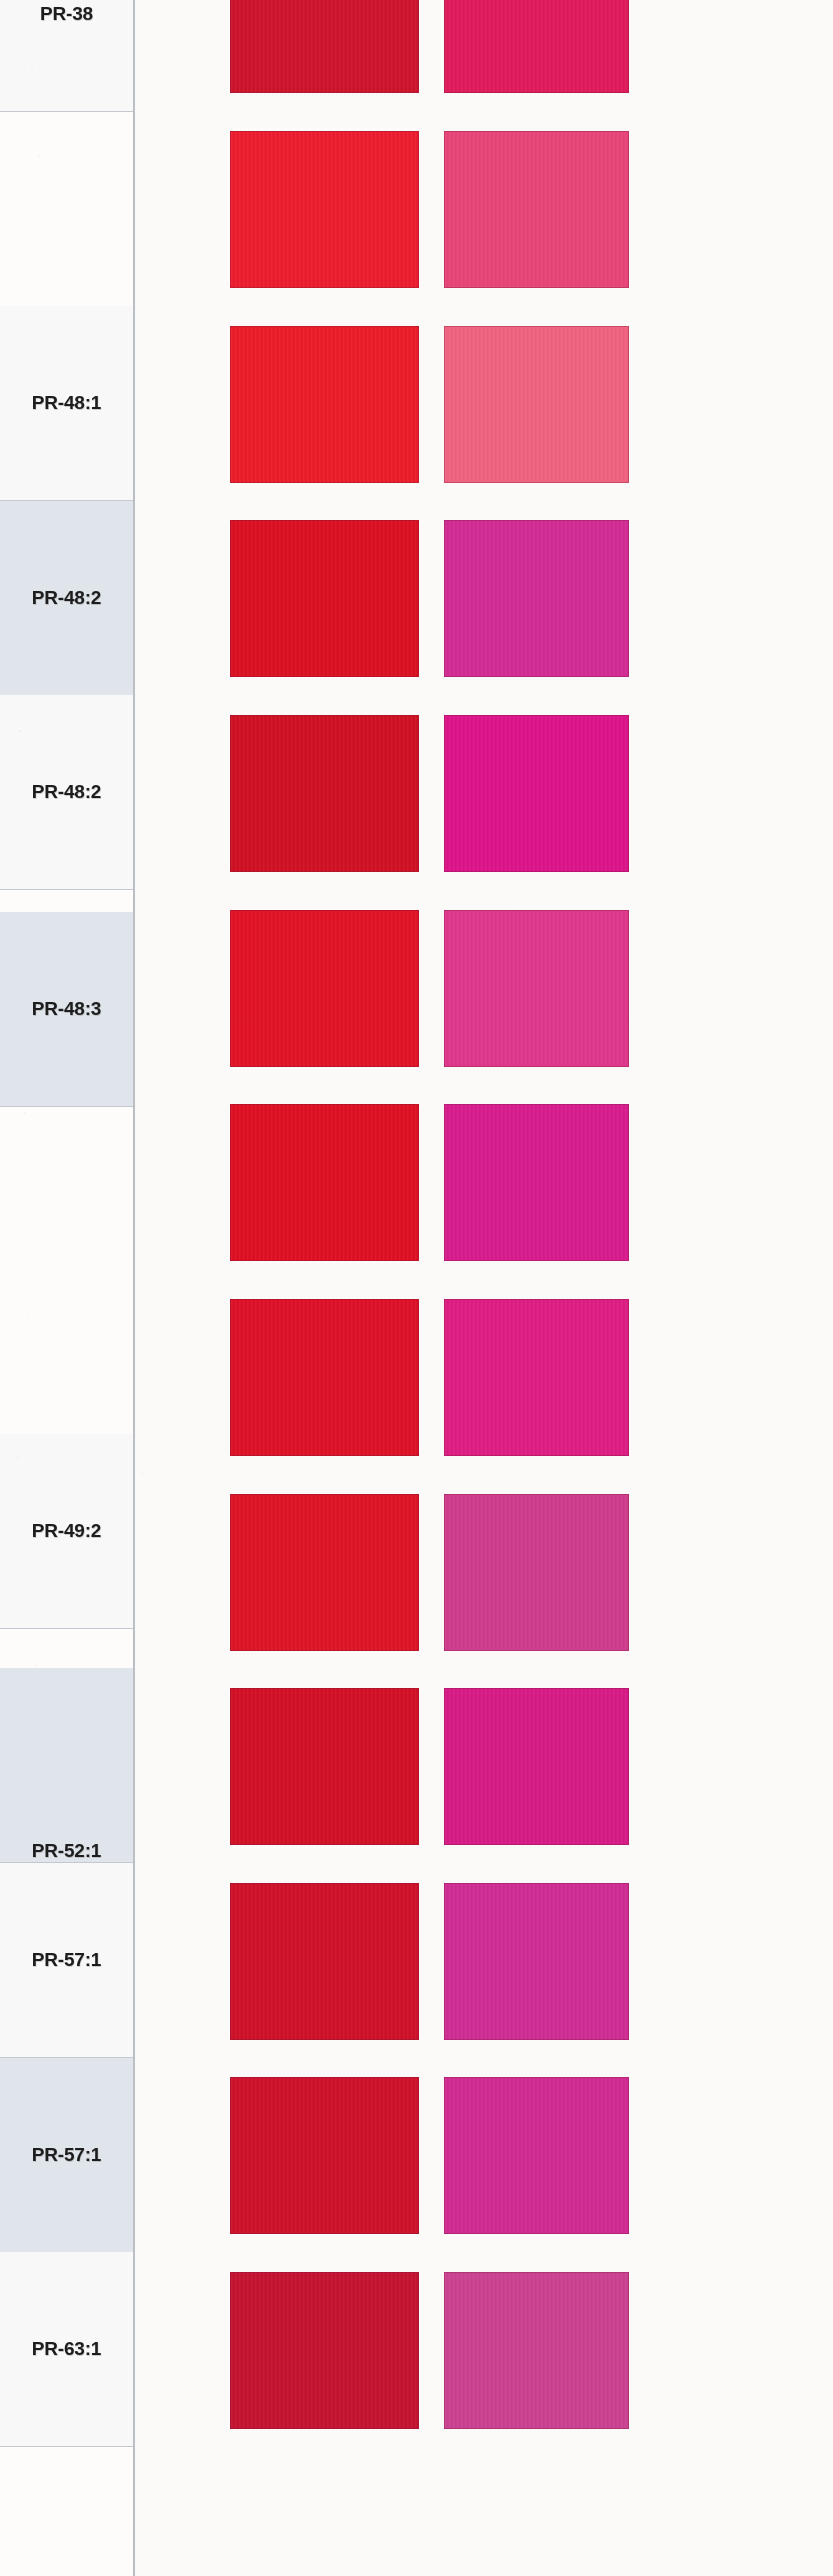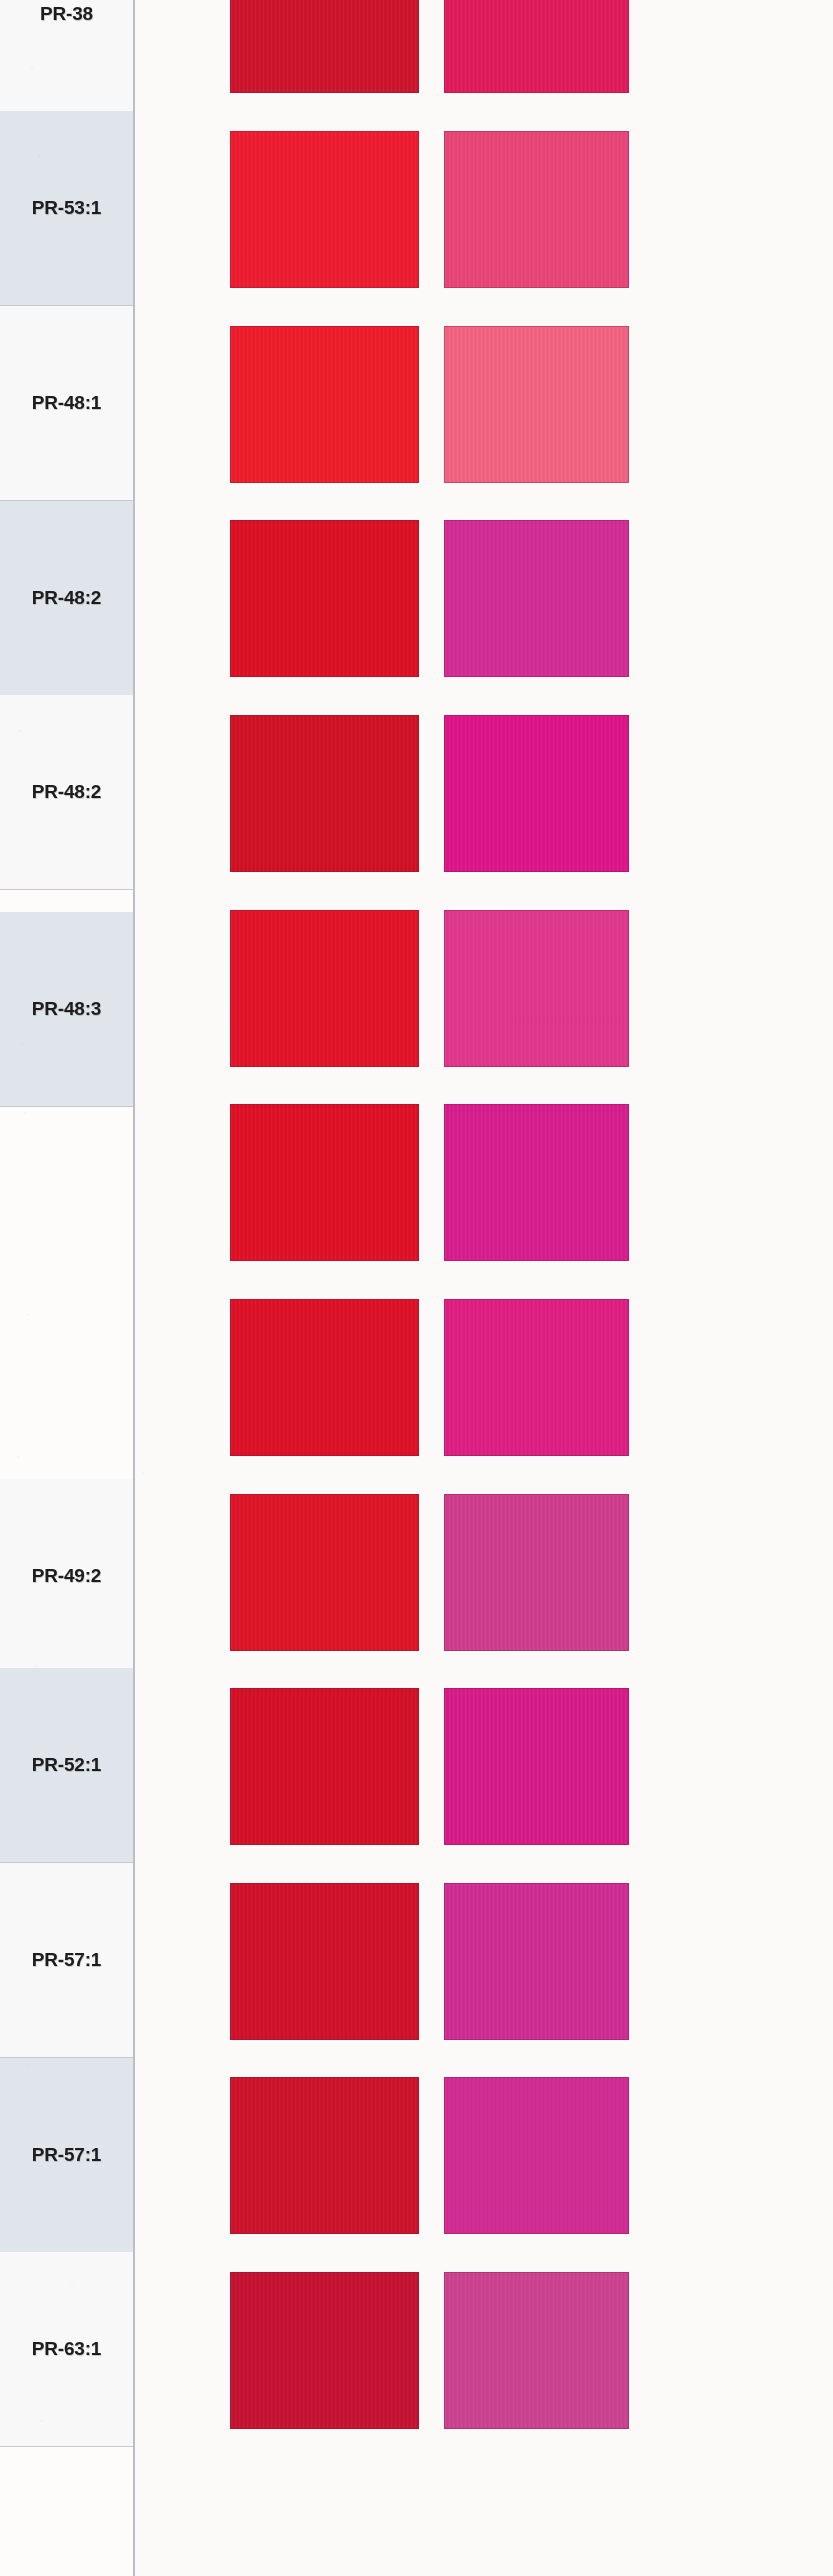--- a/index.html
+++ b/index.html
@@ -134,39 +134,36 @@
       <div class="swatch masstone" style="top: 2077px; height: 157px; background: rgb(205, 17, 41);"></div>
       <div class="swatch tint" style="top: 2077px; height: 157px; background: rgb(209, 42, 146);"></div>
       <div class="swatch masstone" style="top: 2272px; height: 157px; background: rgb(196, 18, 48);"></div>
       <div class="swatch tint" style="top: 2272px; height: 157px; background: rgb(203, 65, 144);"></div>
     </div>
 
   <div class="label-col">
       <div class="label-cell alt-a" style="top: -83px; height: 195px;">
         <span class="label-text">PR-38</span>
       </div>
-      <div class="label-cell alt-b" style="top: 111px; height: 195px;">
-        <span class="label-text">PR-53:1</span>
-      </div>
       <div class="label-cell alt-a" style="top: 306px; height: 195px;">
         <span class="label-text">PR-48:1</span>
       </div>
       <div class="label-cell alt-b" style="top: 501px; height: 195px;">
         <span class="label-text">PR-48:2</span>
       </div>
       <div class="label-cell alt-a" style="top: 695px; height: 195px;">
         <span class="label-text">PR-48:2</span>
       </div>
       <div class="label-cell alt-b" style="top: 912px; height: 195px;">
         <span class="label-text">PR-48:3</span>
       </div>
-      <div class="label-cell alt-a" style="top: 1434px; height: 195px; margin-top: 45px;">
+      <div class="label-cell alt-a" style="top: 1434px; height: 195px;">
         <span class="label-text">PR-49:2</span>
       </div>
-      <div class="label-cell alt-b" style="top: 1668px; height: 195px;">
+      <div class="label-cell alt-b" style="top: 1668px; height: 195px; align-items: flex-end;">
         <span class="label-text">PR-52:1</span>
       </div>
       <div class="label-cell alt-a" style="top: 1863px; height: 195px;">
         <span class="label-text">PR-57:1</span>
       </div>
       <div class="label-cell alt-b" style="top: 2058px; height: 195px;">
         <span class="label-text">PR-57:1</span>
       </div>
       <div class="label-cell alt-a" style="top: 2252px; height: 195px; text-align: center;">
         <span class="label-text">PR-63:1</span>

